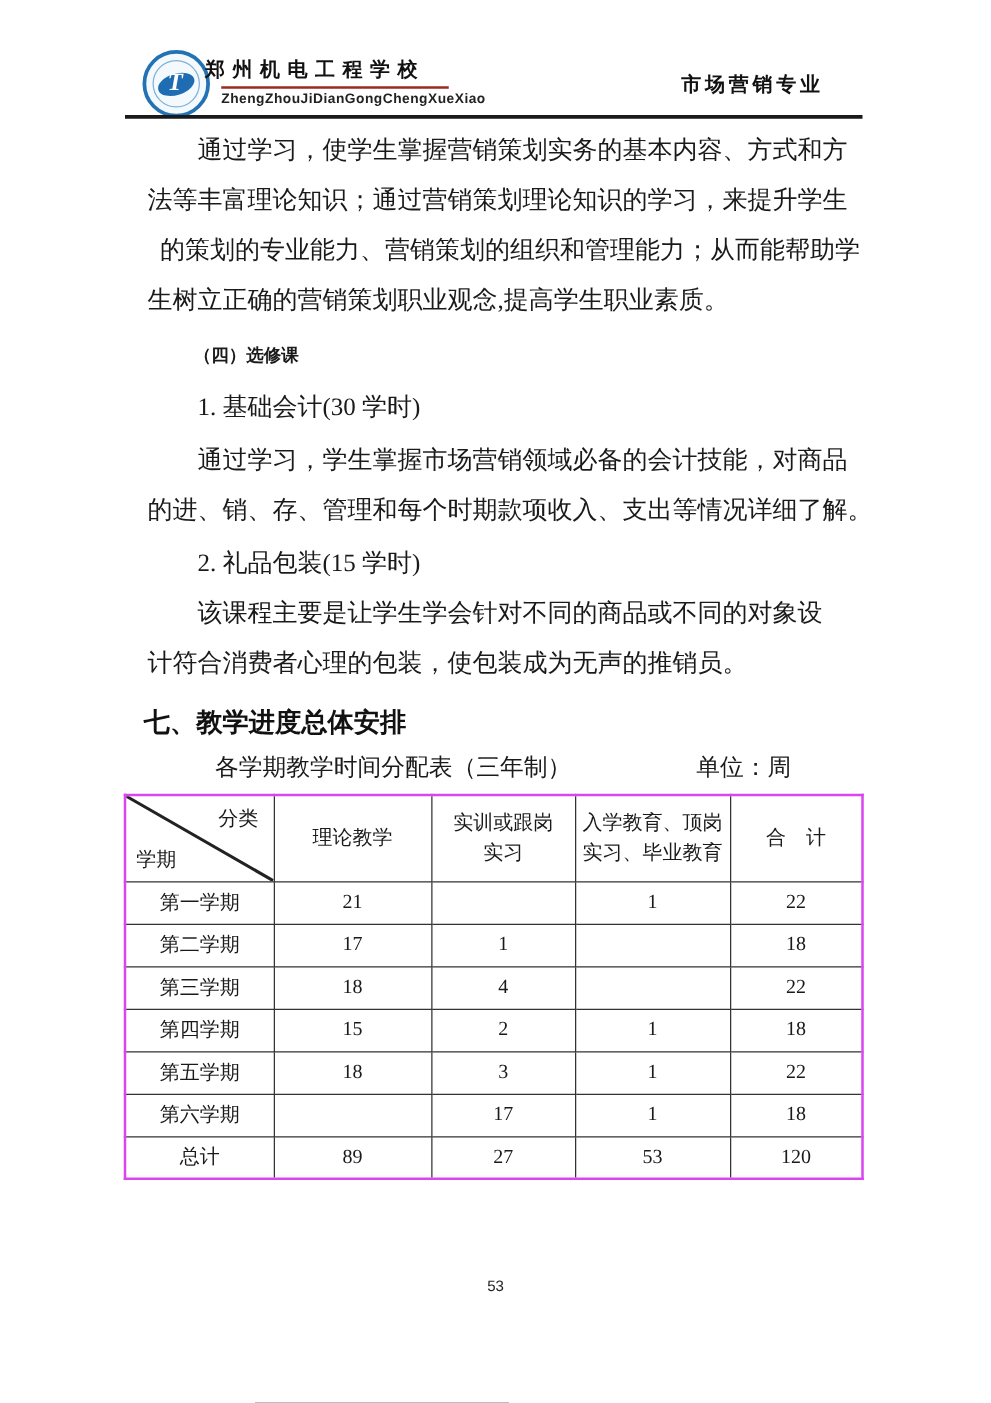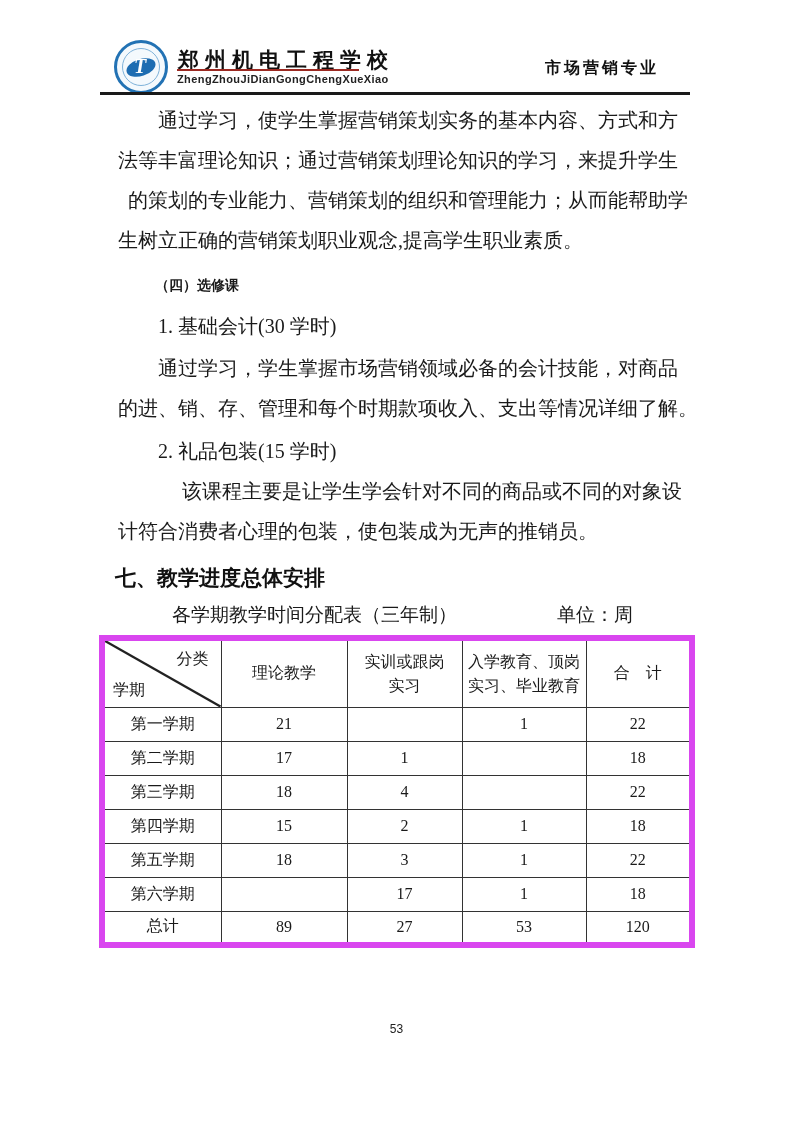--- a/index.html
+++ b/index.html
@@ -29,22 +29,22 @@
     background:#1e6db2; border-radius:50%;
     transform:rotate(-18deg);
   }
   .logo .tglyph {
     position:absolute; left:17px; top:12px;
     font-family:"Liberation Serif", serif;
     font-style:italic; font-weight:bold;
     font-size:20px; color:#ffffff;
   }
   .school-name {
-    position:absolute; left:178px; top:46px;
-    font-size:21px; font-weight:bold; letter-spacing:6px;
+    position:absolute; left:164px; top:46px;
+    font-size:16px; font-weight:bold; letter-spacing:6px;
     color:#111;
   }
   .name-underline {
     position:absolute; left:177px; top:69px;
     width:182px; height:2px; background:#9c2a22;
   }
   .school-pinyin {
     position:absolute; left:177px; top:73px;
     font-family:"Liberation Sans", sans-serif;
     font-size:11px; font-weight:bold; color:#222; letter-spacing:0.4px;
@@ -68,21 +68,21 @@
     position:absolute;
     font-family:"Liberation Sans", sans-serif;
     font-weight:bold; font-size:21px; white-space:nowrap; color:#111;
   }
   
   .sched-table {
     position:absolute; left:99px; top:635px;
     border-collapse:collapse; table-layout:fixed;
     width:590px;
     font-size:16px; color:#1a1a1a;
-    border:6px solid #d946ef;
+    border:2px solid #d946ef;
   }
   .sched-table td {
     border:1px solid #333;
     text-align:center; vertical-align:middle;
     padding:0;
   }
   .sched-table tr.hdr td { height:69px; }
   .sched-table tr.datarow td { height:34px; }
   .corner-cell { position:relative; }
   .corner-cell svg { position:absolute; left:0; top:0; width:100%; height:100%; }
@@ -122,21 +122,21 @@
 
   <div class="tline bold-kai" style="left:155px; top:272px;">（四）选修课</div>
 
   <div class="tline" style="left:158px; top:312px;text-align:right;">1. 基础会计(30 学时)</div>
 
   <div class="tline" style="left:158px; top:354px;">通过学习，学生掌握市场营销领域必备的会计技能，对商品</div>
   <div class="tline" style="left:118px; top:394px;">的进、销、存、管理和每个时期款项收入、支出等情况详细了解。</div>
 
   <div class="tline" style="left:158px; top:437px;">2. 礼品包装(15 学时)</div>
 
-  <div class="tline" style="left:158px; top:477px;margin-left:24px;">该课程主要是让学生学会针对不同的商品或不同的对象设</div>
+  <div class="tline" style="left:158px; top:477px;">该课程主要是让学生学会针对不同的商品或不同的对象设</div>
   <div class="tline" style="left:118px; top:517px;">计符合消费者心理的包装，使包装成为无声的推销员。</div>
 
   <div class="chapter" style="left:115px; top:564px;">七、教学进度总体安排</div>
 
   <div class="tline" style="left:172px; top:601px; font-size:19px;">各学期教学时间分配表（三年制）</div>
   <div class="tline" style="left:557px; top:601px; font-size:19px;">单位：周</div>
 
   <table class="sched-table">
     <colgroup>
       <col style="width:119px">

